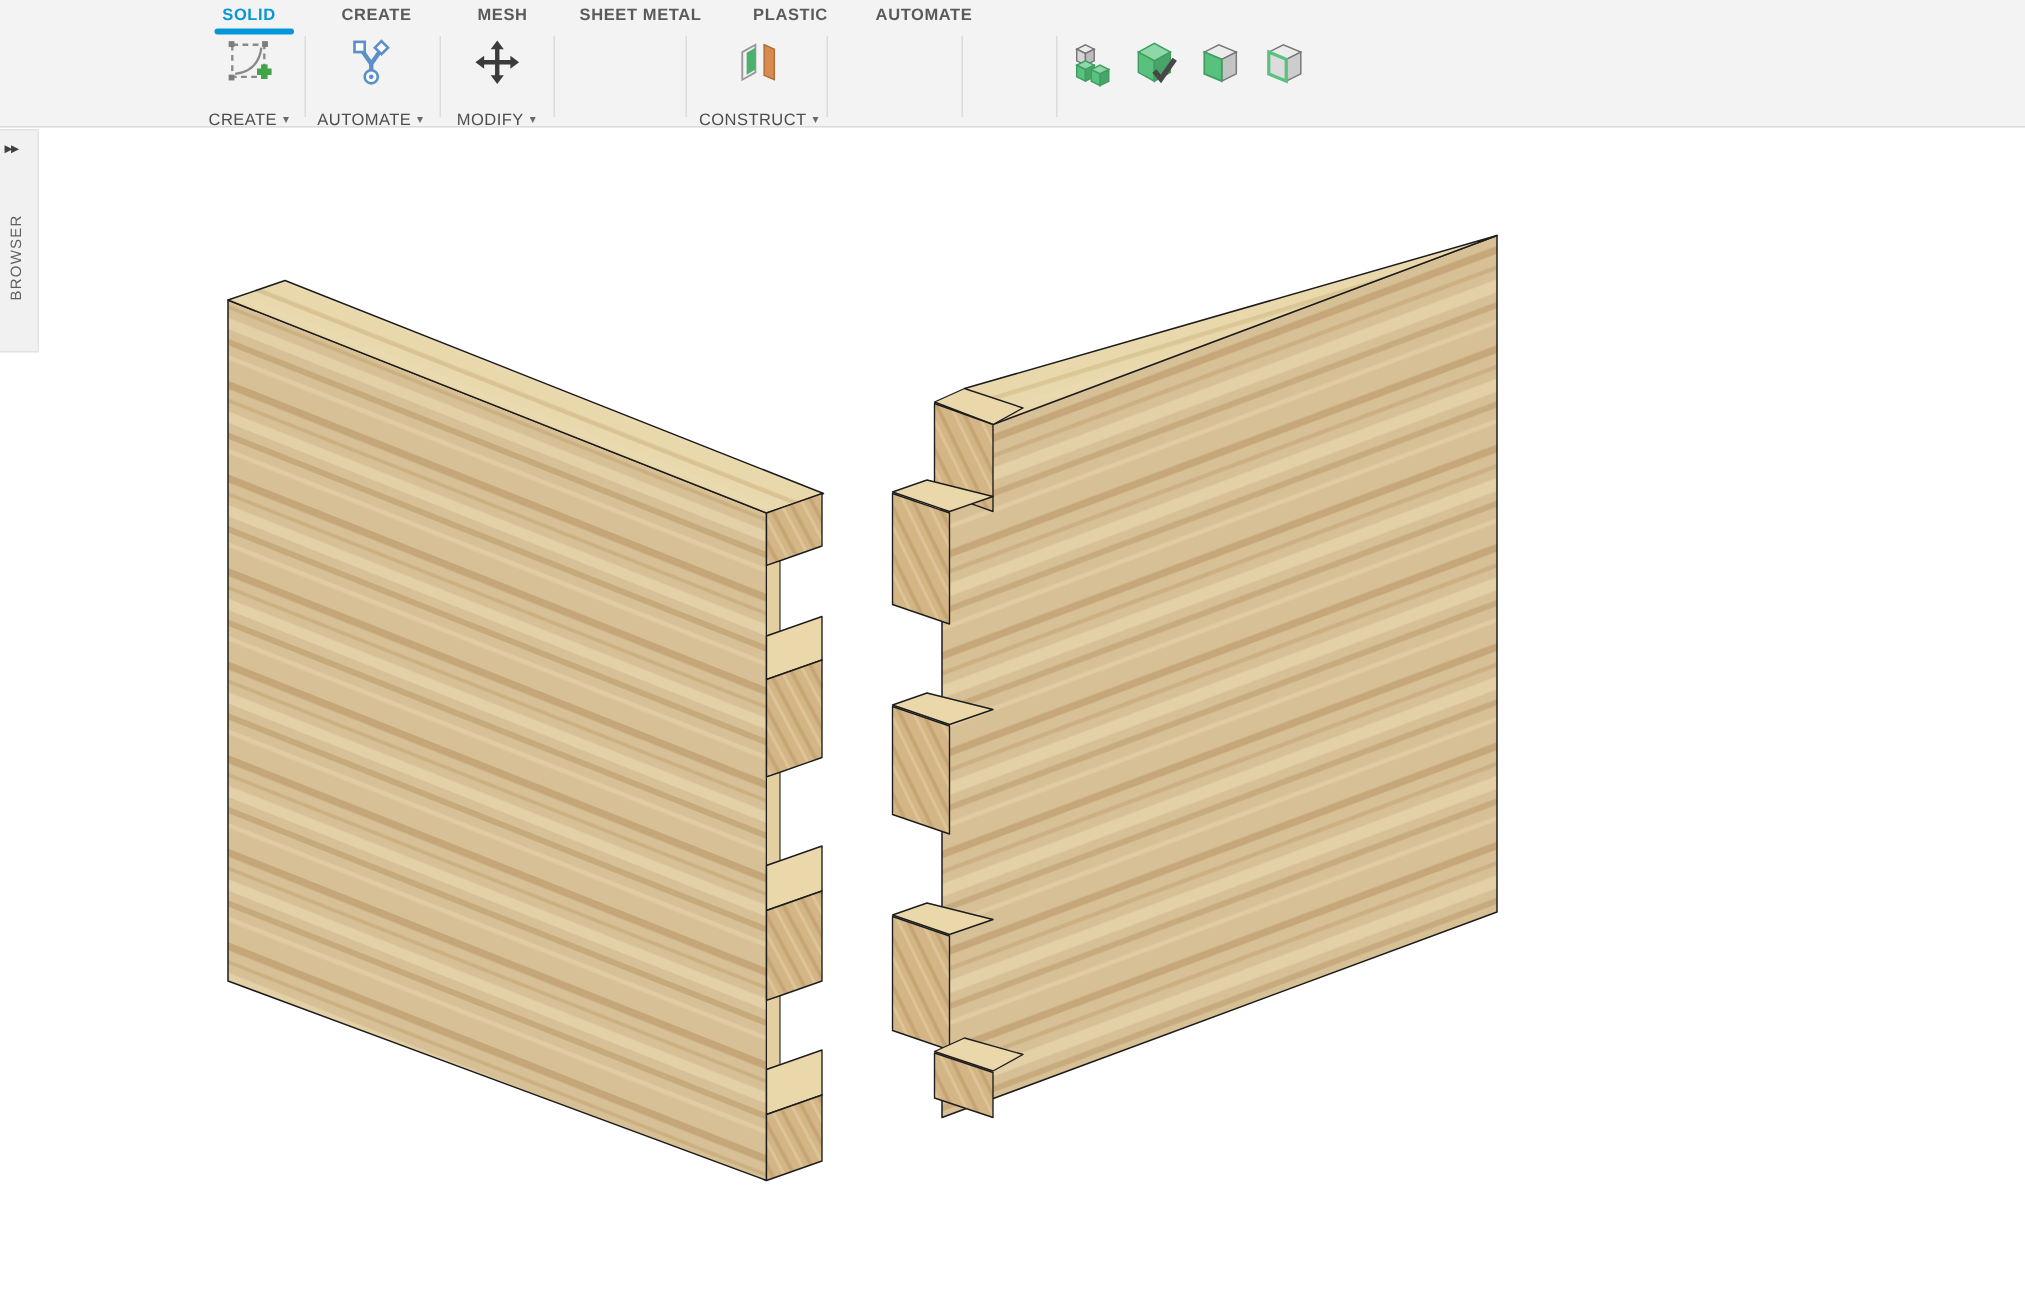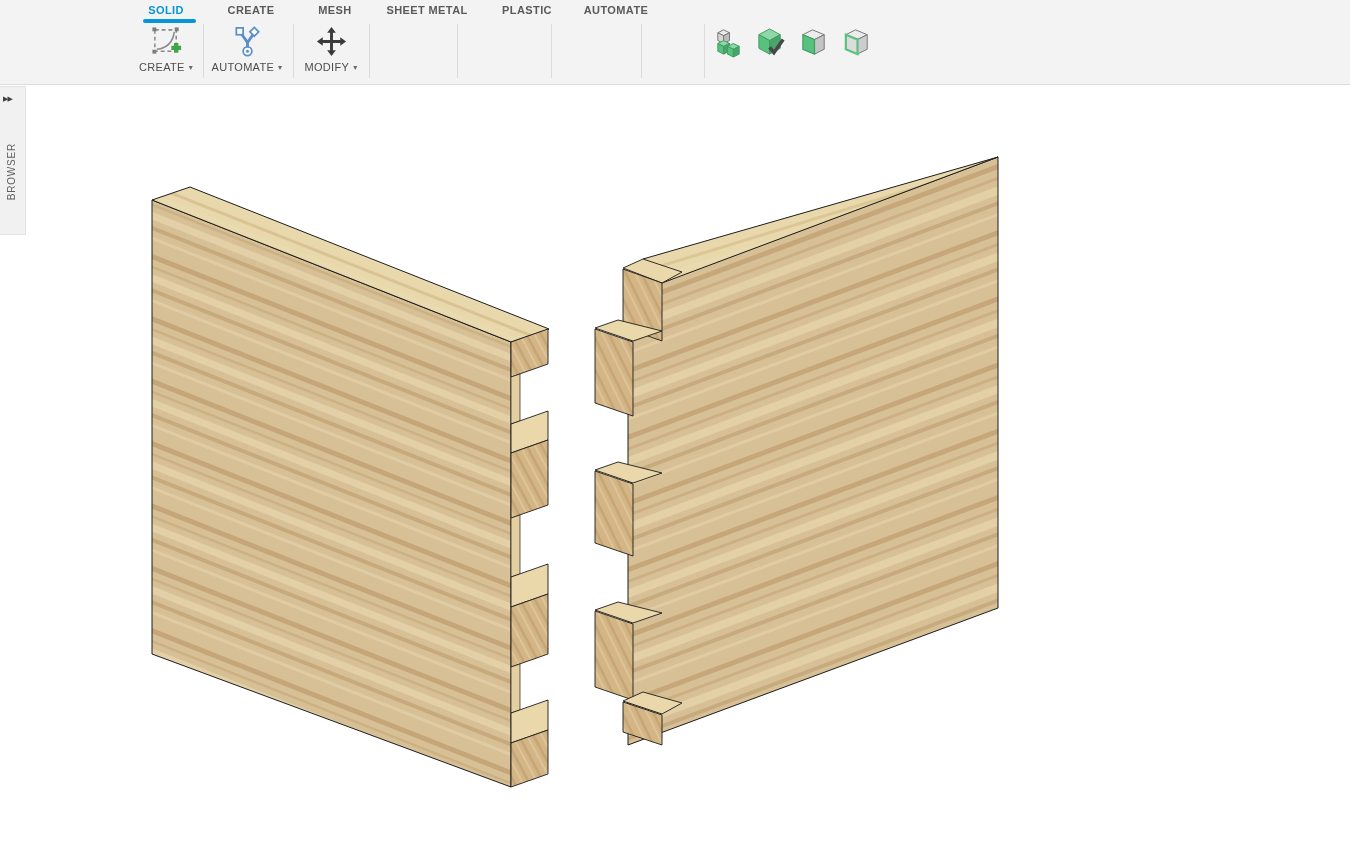--- a/index.html
+++ b/index.html
@@ -14,21 +14,21 @@
               display:flex;align-items:center;justify-content:center;gap:6px;
               font-size:11px;font-weight:bold;color:#4a4a4a;letter-spacing:.4px;cursor:pointer;}
   .tab{position:absolute;top:4px;transform:translateX(-50%);font-size:11px;
        color:#5a5a5a;letter-spacing:.4px;font-weight:bold;white-space:nowrap;cursor:pointer;}
   .tab.active{color:var(--accent_blue);}
   .tab-underline{position:absolute;left:143px;top:19px;width:53px;height:4px;
                  border-radius:2px;background:var(--accent_blue);}
   .tgroup{position:absolute;top:24px;transform:translateX(-50%);width:90px;height:56px;
           text-align:center;cursor:pointer;}
   .gicon{height:34px;display:flex;align-items:center;justify-content:center;}
-  .glabel{margin-top:3px;font-size:11px;color:#4d4d4d;letter-spacing:.3px;white-space:nowrap;}
+  .glabel{margin-top:16px;font-size:11px;color:#4d4d4d;letter-spacing:.3px;white-space:nowrap;}
   .arr{font-size:8px;color:#6a6a6a;margin-left:4px;vertical-align:1px;}
   .divider{position:absolute;top:24px;width:1px;height:54px;background:#dcdcdc;}
   .selrow{position:absolute;top:25px;display:flex;gap:10px;}
   .selrow svg{cursor:pointer;}
 
   
   .browser-tab{position:absolute;left:0;top:86px;width:25px;height:147px;
                background:#f1f1f1;border:1px solid #e3e3e3;border-left:none;z-index:4;}
   .browser-expand{position:absolute;left:3px;top:8px;font-size:7px;color:#3f3f3f;
                   letter-spacing:-1px;cursor:pointer;}
@@ -169,20 +169,30 @@
     <div class="tgroup" style="left:331px">
       <div class="gicon">
         <svg width="33" height="33" viewBox="0 0 34 34">
           <path d="M17 2 L21.5 8 H18.5 V15.5 H26 V12.5 L32 17 L26 21.5 V18.5 H18.5 V26 H21.5 L17 32 L12.5 26 H15.5 V18.5 H8 V21.5 L2 17 L8 12.5 V15.5 H15.5 V8 H12.5 Z" fill="#3b3b3b"></path>
         </svg>
       </div>
       <div class="glabel"><span>MODIFY</span><span class="arr">▾</span></div>
     </div>
 
 
+    <div class="tgroup" style="left:506px">
+      <div class="gicon">
+        <svg width="33" height="33" viewBox="0 0 34 34">
+          <polygon points="5,10 14,5 14,24 5,29" fill="#f2f2f2" stroke="#9a9a9a" stroke-width="1.3"></polygon>
+          <polygon points="8,10.5 14,7 14,22 8,25.5" fill="#4caf6e"></polygon>
+          <polygon points="20,5 27,8 27,29 20,26" fill="#d98a4f" stroke="#b06c34" stroke-width="1"></polygon>
+        </svg>
+      </div>
+      <div class="glabel"><span>CONSTRUCT</span><span class="arr">▾</span></div>
+    </div>
 
 
 
     <div class="selrow" style="left:712px">
       <svg width="33" height="33" viewBox="0 0 34 34">
         <polygon points="6,8 12,5 18,8 12,11" fill="#ececec" stroke="#777" stroke-width="1"></polygon>
         <polygon points="6,8 12,11 12,19 6,16" fill="#d6d6d6" stroke="#777" stroke-width="1"></polygon>
         <polygon points="12,11 18,8 18,16 12,19" fill="#bdbdbd" stroke="#777" stroke-width="1"></polygon>
         <polygon points="6,19 12,16 18,19 12,22" fill="#8ed8a8" stroke="#3f9e60" stroke-width="1"></polygon>
         <polygon points="6,19 12,22 12,30 6,27" fill="#57c17d" stroke="#3f9e60" stroke-width="1"></polygon>

